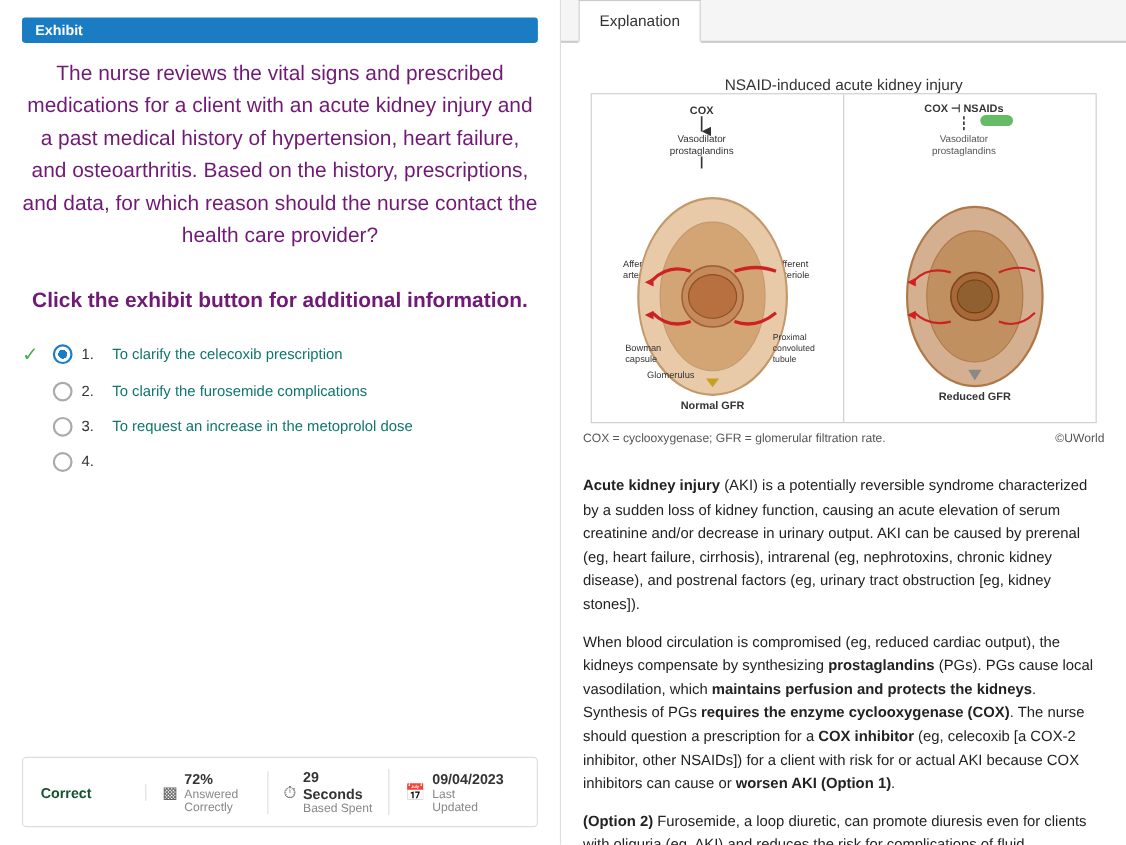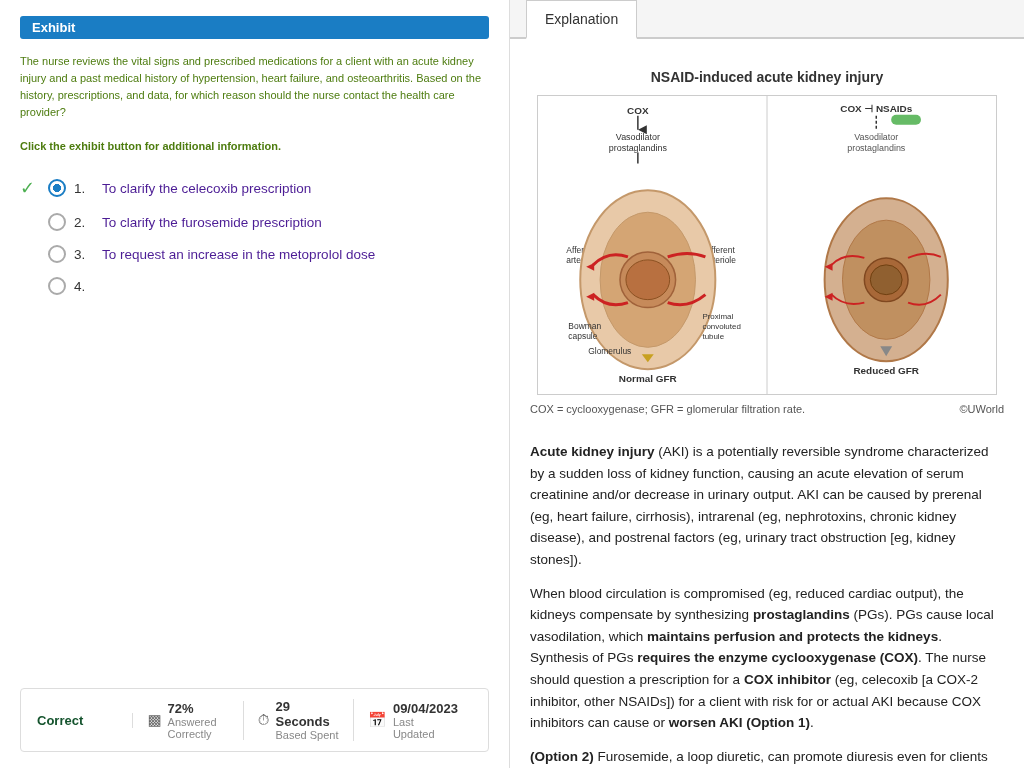--- a/index.html
+++ b/index.html
@@ -30,24 +30,25 @@
       color: #fff;
       font-size: 13px;
       font-weight: bold;
       padding: 4px 12px;
       border-radius: 3px;
       margin-bottom: 14px;
       cursor: pointer;
     }
 
     .question-text {
-      font-size: 11px;
+      font-size: 19px;
       line-height: 1.55;
-      color: #4d7c0f;
+      color: #701a75;
       margin-bottom: 6px;
+      text-align: center;
     }
 
     .question-text .bold-italic {
       font-weight: bold;
     }
 
     .answers-list {
       margin-top: 16px;
       margin-bottom: 16px;
     }
@@ -85,21 +86,21 @@
       display: inline-block;
       flex-shrink: 0;
     }
 
     .answer-item .answer-number {
       color: #333;
       min-width: 20px;
     }
 
     .answer-item .answer-text {
-      color: #4c1d95;
+      color: #0f766e;
     }
 
     
     .stats-bar {
       border: 1px solid #ddd;
       border-radius: 4px;
       padding: 10px 16px;
       display: flex;
       align-items: center;
       gap: 0;
@@ -180,23 +181,22 @@
       background: #fff;
     }
 
     .explanation-content {
       padding: 16px 20px;
       overflow-y: auto;
     }
 
     .diagram-title {
       text-align: center;
-      font-weight: bold;
+      font-weight: normal;
       font-size: 14px;
-      margin-bottom: 10px;
     }
 
     .diagram-container {
       display: flex;
       justify-content: center;
       margin-bottom: 8px;
     }
 
     .diagram-caption {
       font-size: 11px;
@@ -236,21 +236,21 @@
       <span class="check-icon">✓</span>
       <span class="radio-selected"></span>
       <span class="answer-number">1.</span>
       <span class="answer-text">To clarify the celecoxib prescription</span>
     </div>
 
     <div class="answer-item">
       <span style="width:20px; flex-shrink:0;"></span>
       <span class="radio-circle"></span>
       <span class="answer-number">2.</span>
-      <span class="answer-text">To clarify the furosemide prescription</span>
+      <span class="answer-text">To clarify the furosemide complications</span>
     </div>
 
     <div class="answer-item">
       <span style="width:20px; flex-shrink:0;"></span>
       <span class="radio-circle"></span>
       <span class="answer-number">3.</span>
       <span class="answer-text">To request an increase in the metoprolol dose</span>
     </div>
 
     <div class="answer-item">

